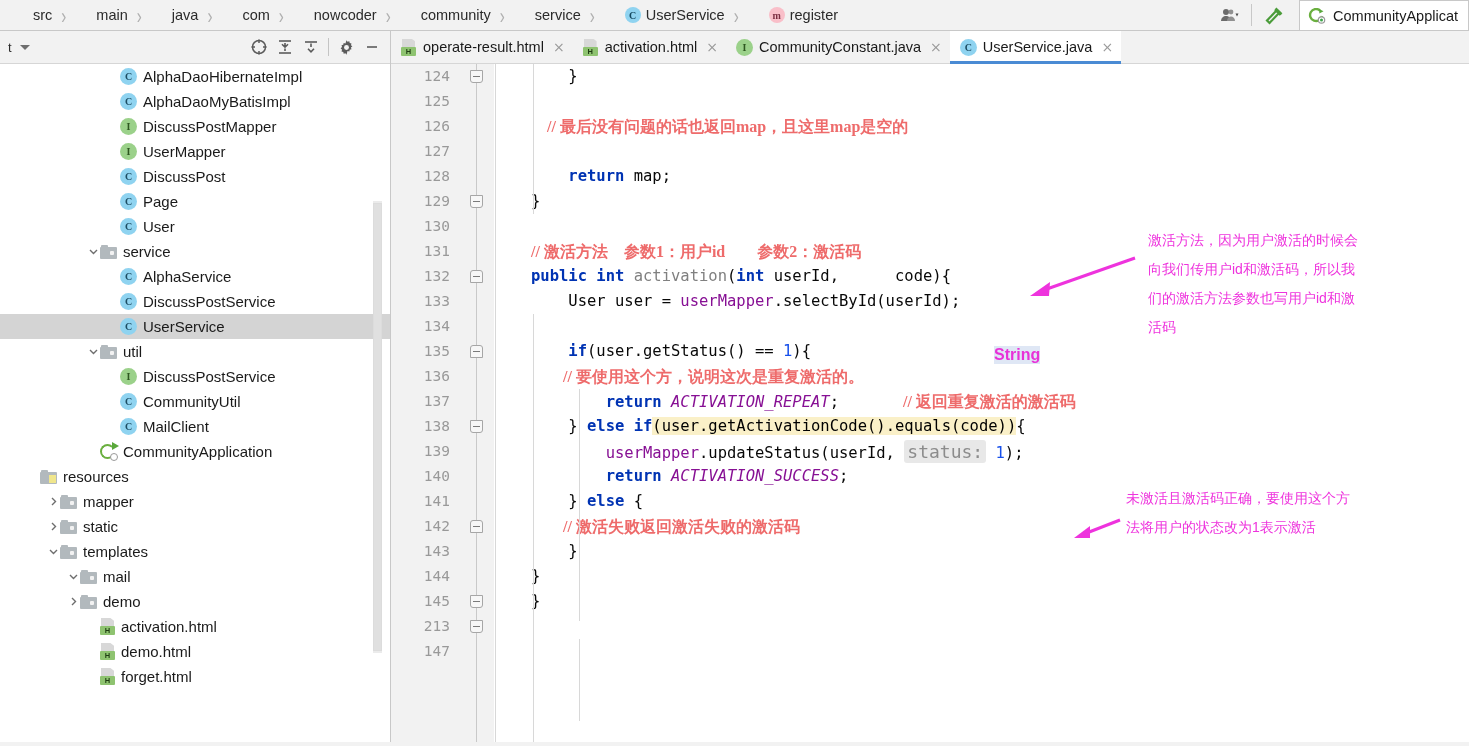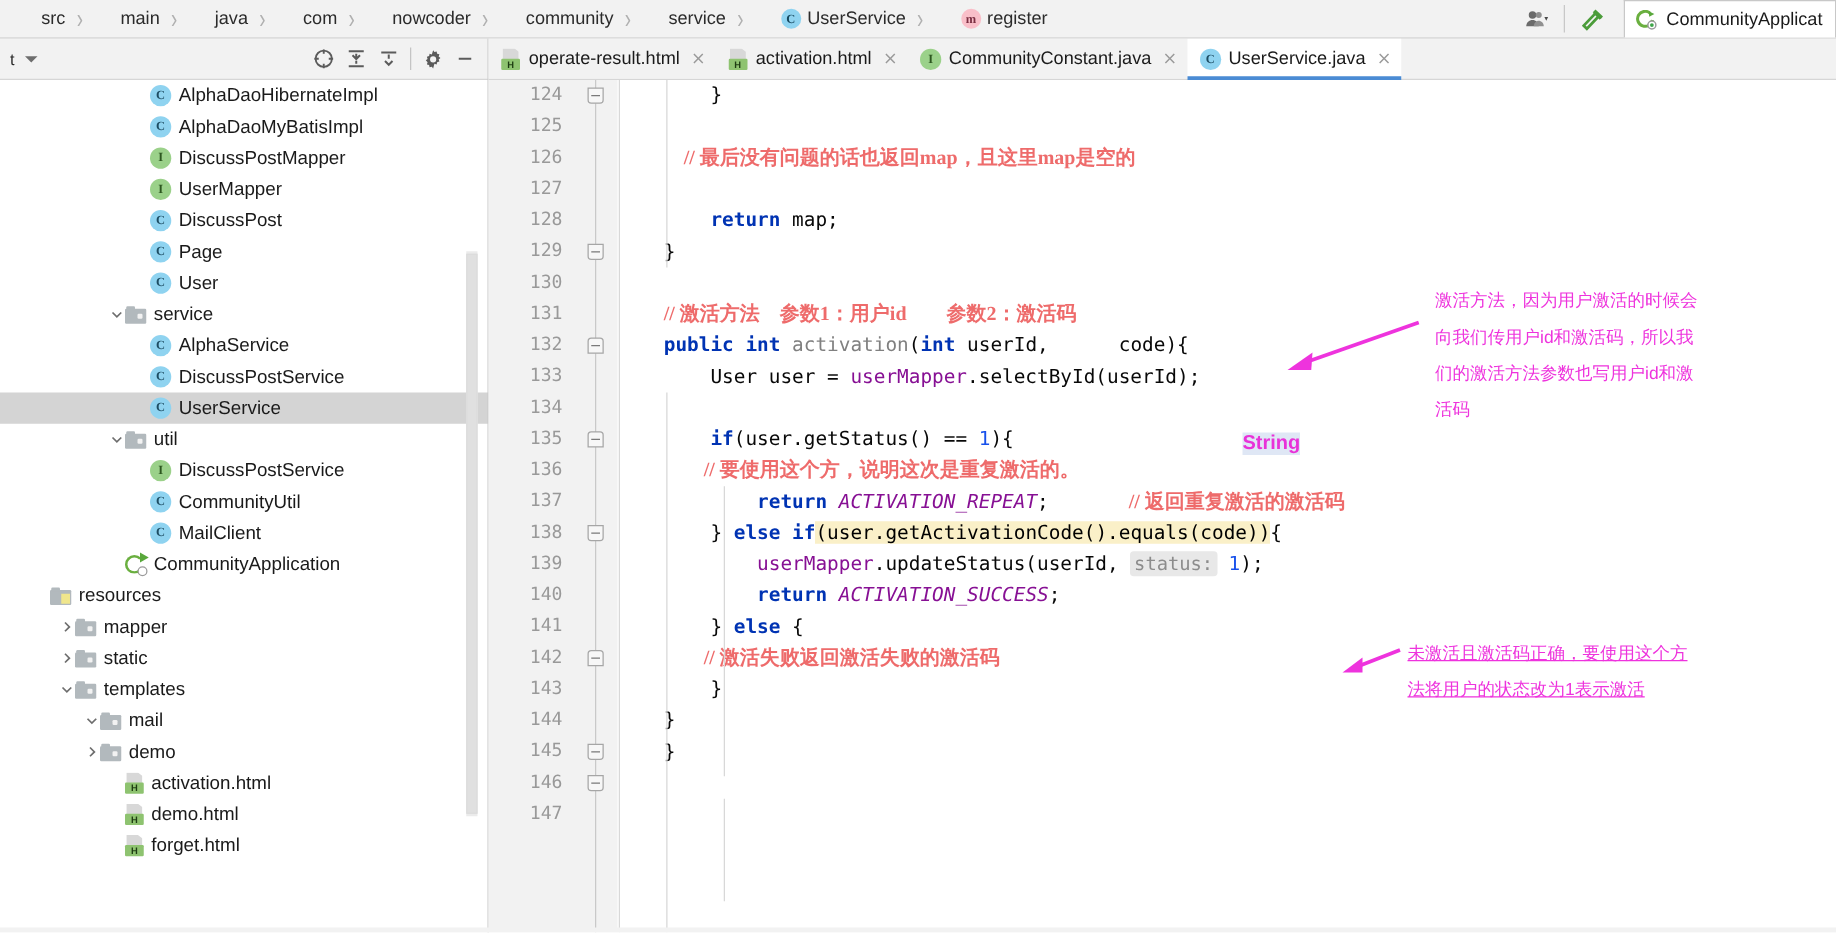--- a/index.html
+++ b/index.html
@@ -198,21 +198,21 @@
 
   .kw { color: #0033b3; font-weight: bold; }
   .plain { color: #080808; }
   .num { color: #1750eb; }
   .fld { color: #871094; }
   .cmt { color: #ee6b6b; font-family: "Liberation Serif", "DejaVu Serif", serif; font-weight: bold; font-size: 16px; }
   .cst { color: #871094; font-style: italic; }
   .param-gray { color: #808080; }
   .hl-cond { background: #faf0c8; }
   .hint {
-    background: #e8e8e8; color: #8c8c8c; font-size: 15px; border-radius: 3px;
+    background: #e8e8e8; color: #8c8c8c; font-size: 18px; border-radius: 3px;
     padding: 1px 3px;
   }
 
   .str-overlay {
     position: absolute; font-family: "Liberation Sans", sans-serif;
     color: #e832d8; font-size: 16px; font-weight: 600;
     background: #dfe7f5; line-height: 18px;
   }
 
   
@@ -616,21 +616,21 @@
             <div class="gutter-line">136</div>
             <div class="gutter-line">137</div>
             <div class="gutter-line">138</div>
             <div class="gutter-line">139</div>
             <div class="gutter-line">140</div>
             <div class="gutter-line">141</div>
             <div class="gutter-line">142</div>
             <div class="gutter-line">143</div>
             <div class="gutter-line">144</div>
             <div class="gutter-line">145</div>
-            <div class="gutter-line">146</div>
+            <div class="gutter-line">213</div>
             <div class="gutter-line">147</div>
           </div>
         <div class="foldline"></div>
         <div class="fold end" style="top:6px"></div>
         <div class="fold end" style="top:131px"></div>
         <div class="fold start" style="top:206px"></div>
         <div class="fold start" style="top:281px"></div>
         <div class="fold end" style="top:356px"></div>
         <div class="fold start" style="top:456px"></div>
         <div class="fold end" style="top:531px"></div>
@@ -678,17 +678,17 @@
   </svg>
   <div class="anno" style="left:1148px; top:226px; width:320px;">激活方法，因为用户激活的时候会
 向我们传用户id和激活码，所以我
 们的激活方法参数也写用户id和激
 活码</div>
 
   <svg class="anno-arrow" style="left:1068px; top:512px; width:60px; height:36px;" viewBox="0 0 60 36">
     <path d="M52 8 L16 22" stroke="#ee33dd" stroke-width="3" fill="none"></path>
     <path d="M6 26 L22 14 L22 26 Z" fill="#ee33dd"></path>
   </svg>
-  <div class="anno" style="left:1126px; top:508px; width:340px;text-decoration:underline;">未激活且激活码正确，要使用这个方
+  <div class="anno" style="left:1126px; top:484px; width:340px;">未激活且激活码正确，要使用这个方
 法将用户的状态改为1表示激活</div>
 
   <div class="bottom-strip"></div>
 </div>
 
 </body></html>

